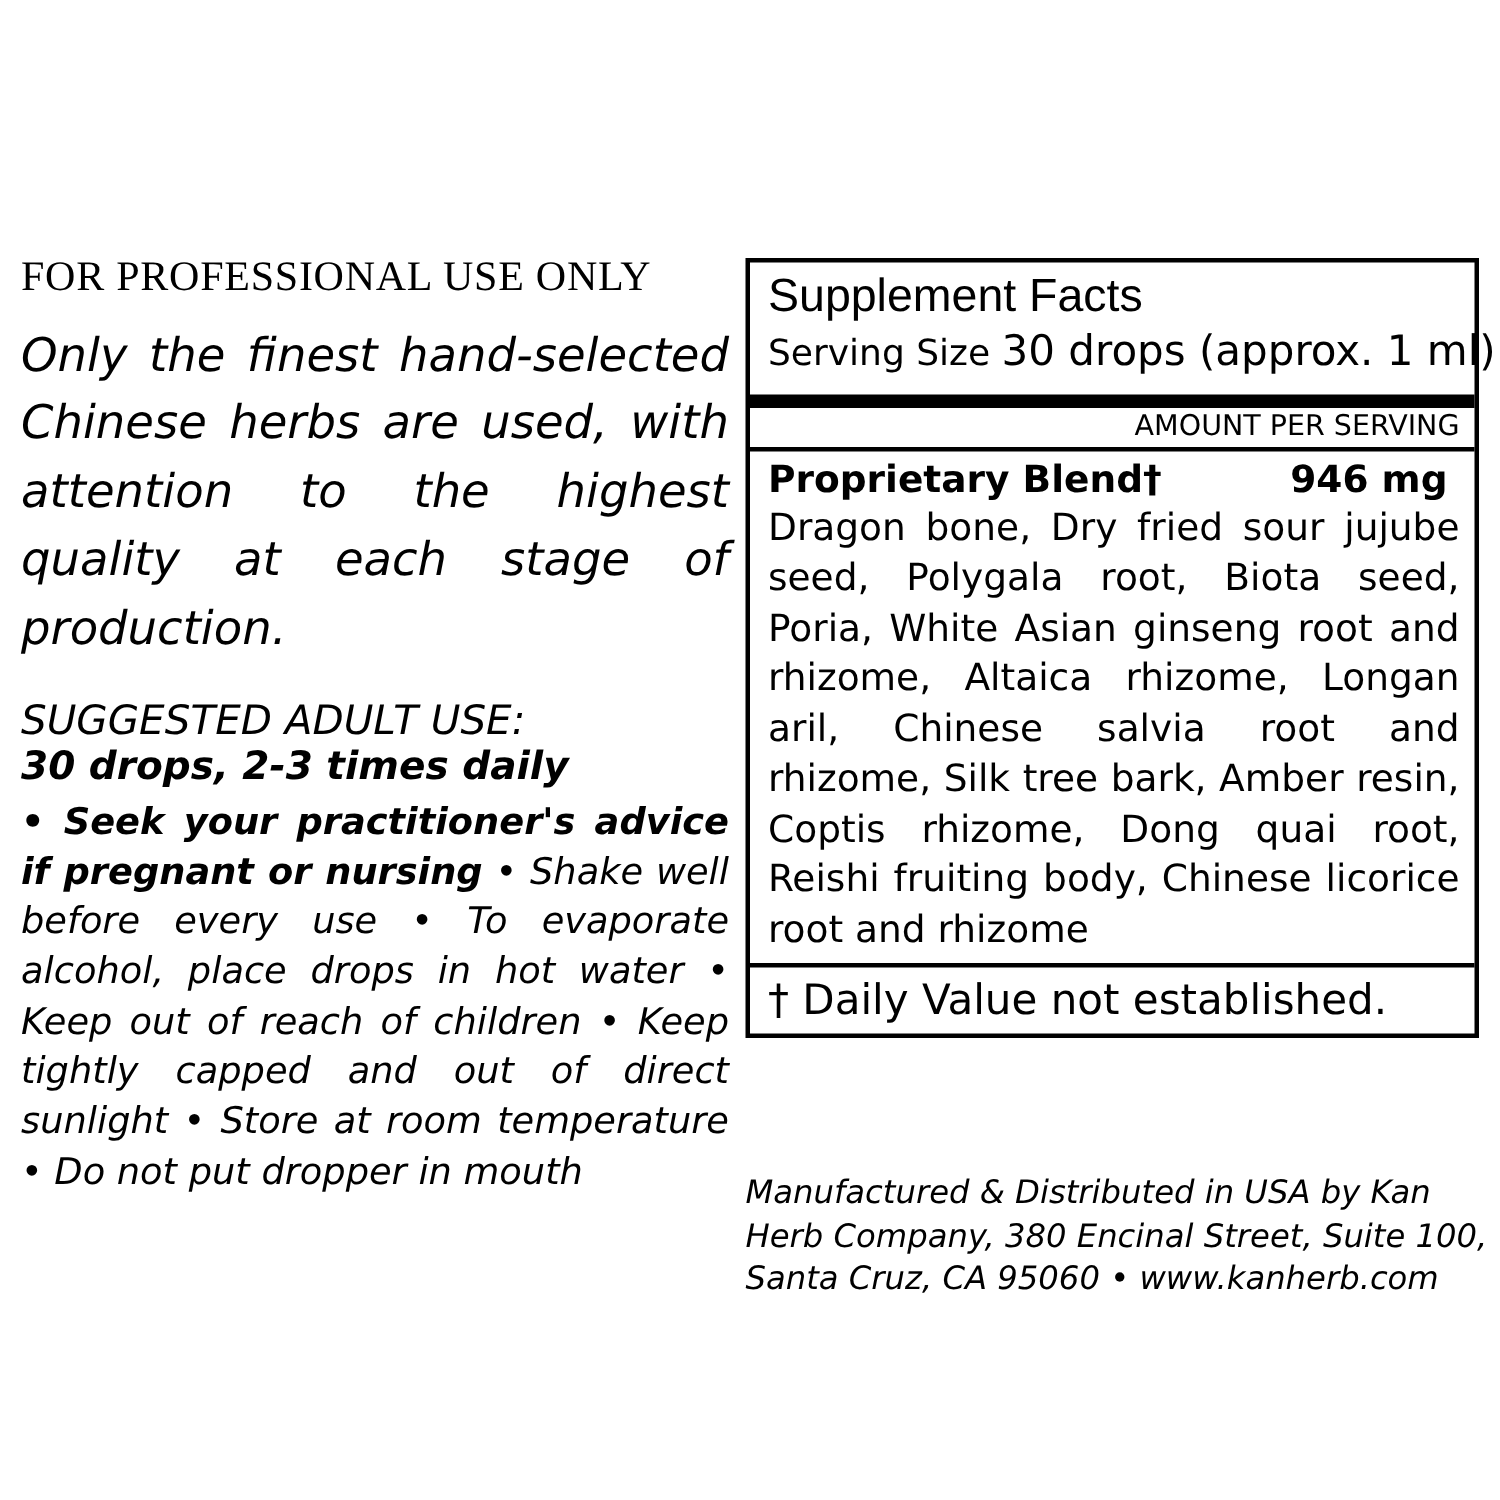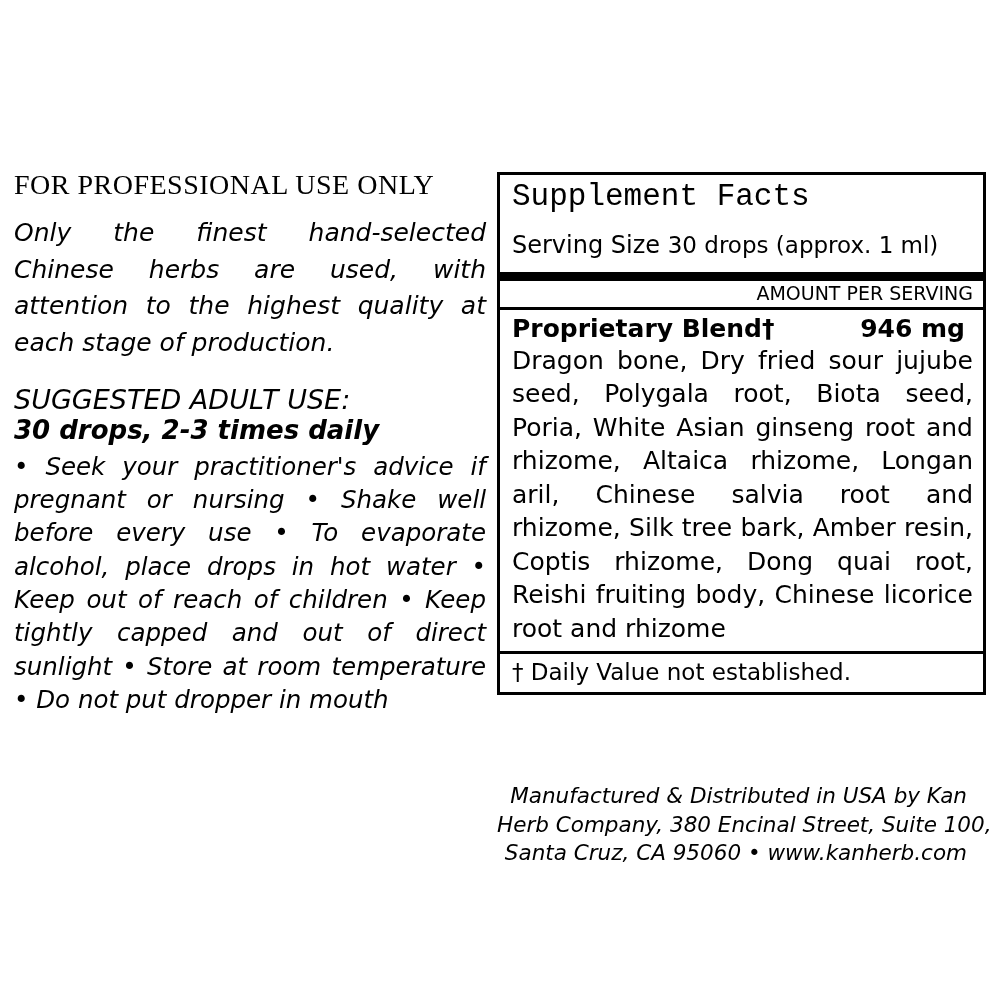--- a/index.html
+++ b/index.html
@@ -38,21 +38,21 @@
     letter-spacing: 0.5px;
     font-weight: 400;
     line-height: 1.1;
     margin: 0 0 14px 0;
     white-space: nowrap;
   }
 
   .finest {
     font-family: "DejaVu Sans", sans-serif;
     font-style: italic;
-    font-size: 25px;
+    font-size: 31px;
     line-height: 1.47;
     text-align: justify;
     text-align-last: left;
     margin: 0 0 22px 0;
   }
 
   .suggested-head {
     font-family: "DejaVu Sans", sans-serif;
     font-size: 27px;
     line-height: 1.15;
@@ -72,54 +72,54 @@
   .directions {
     font-family: "DejaVu Sans", sans-serif;
     font-style: italic;
     font-size: 24.5px;
     line-height: 1.36;
     text-align: justify;
     text-align-last: left;
     margin: 0;
   }
   .directions b {
-    font-weight: normal;
+    font-weight: bold;
   }
 
   
   .facts-panel {
     position: absolute;
     left: 497px;
     top: 172px;
     width: 489px;
     border: 3px solid #000;
     box-sizing: border-box;
     background: #fff;
   }
 
   .facts-inner {
     padding: 6px 10px 4px 12px;
   }
 
   .facts-title {
-    font-family: Liberation Mono, monospace;
+    font-family: Liberation Sans, sans-serif;
     font-size: 31px;
     line-height: 1.05;
-    margin: 0 0 16px 0;
+    margin: 0 0 2px 0;
   }
 
   .serving-line {
     font-family: "DejaVu Sans", sans-serif;
     font-size: 24px;
     line-height: 1.3;
     margin: 0;
     white-space: nowrap;
   }
   .serving-line .val {
-    font-size: 23px;
+    font-size: 28px;
   }
 
   .rule-thick {
     height: 9px;
     background: #000;
     margin: 7px 0 0 0;
   }
   .rule-thin {
     height: 3px;
     background: #000;
@@ -154,21 +154,21 @@
     font-size: 25px;
     line-height: 1.34;
     text-align: justify;
     text-align-last: left;
     padding: 0 10px 6px 12px;
     margin: 0;
   }
 
   .daily-value {
     font-family: "DejaVu Sans", sans-serif;
-    font-size: 23px;
+    font-size: 28px;
     padding: 4px 10px 5px 12px;
     line-height: 1.25;
   }
 
   
   .other-ingredients {
     position: absolute;
     left: 497px;
     top: 748px;
     width: 489px;
@@ -182,21 +182,20 @@
     left: 497px;
     top: 782px;
     width: 470px;
     font-family: "DejaVu Sans", sans-serif;
     font-style: italic;
     font-size: 21.5px;
     line-height: 1.33;
   }
   .manufacturer .line {
     white-space: nowrap;
-    text-align: right;
   }
 </style>
 </head>
 <body>
 
 <div class="label-wrap">
 
   <div class="left-col">
     <div class="pro-use">FOR PROFESSIONAL USE ONLY</div>
 

